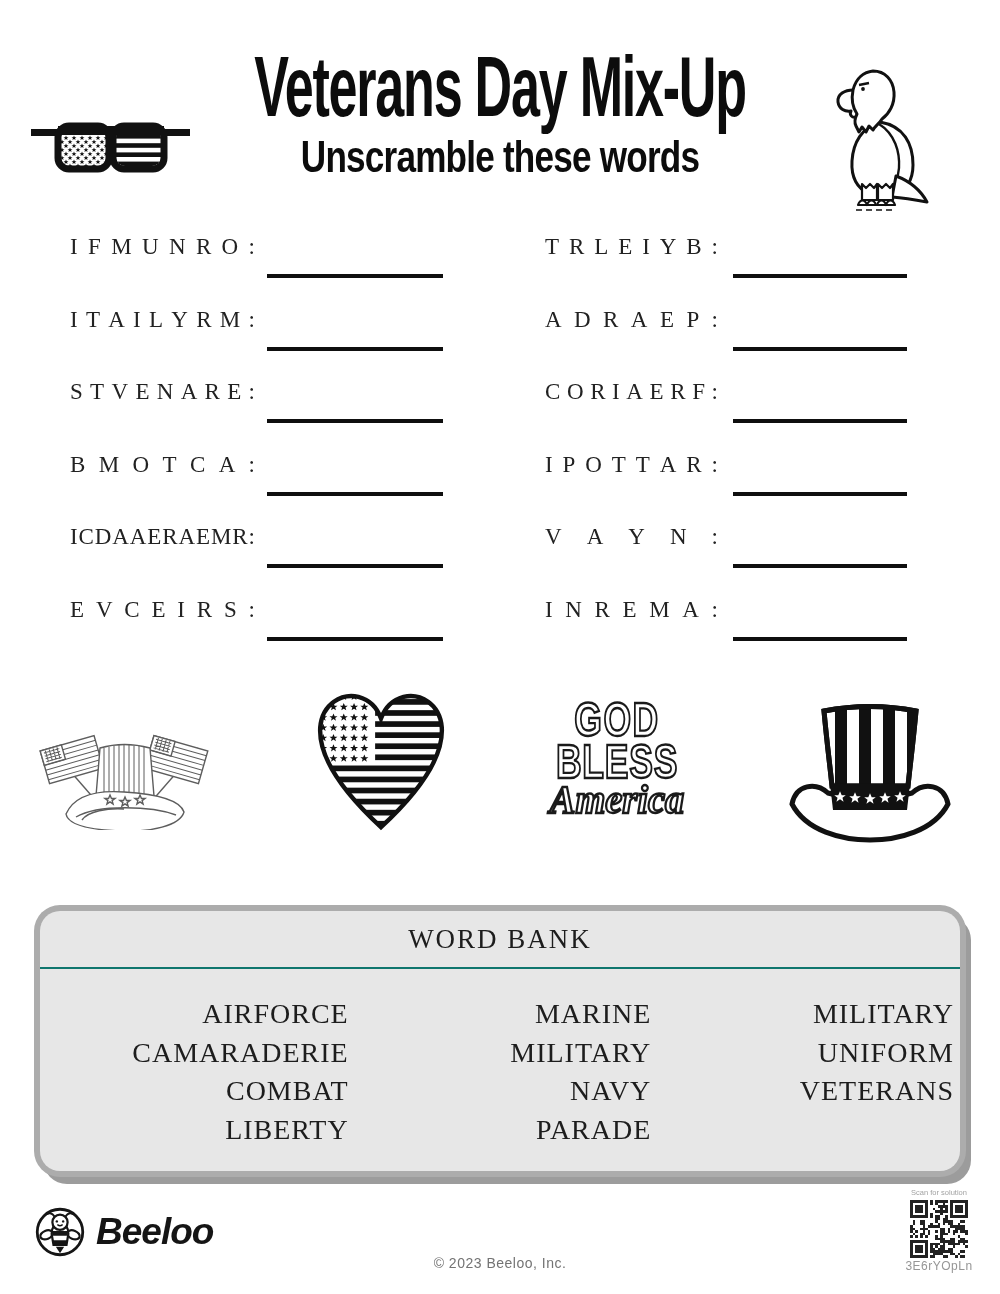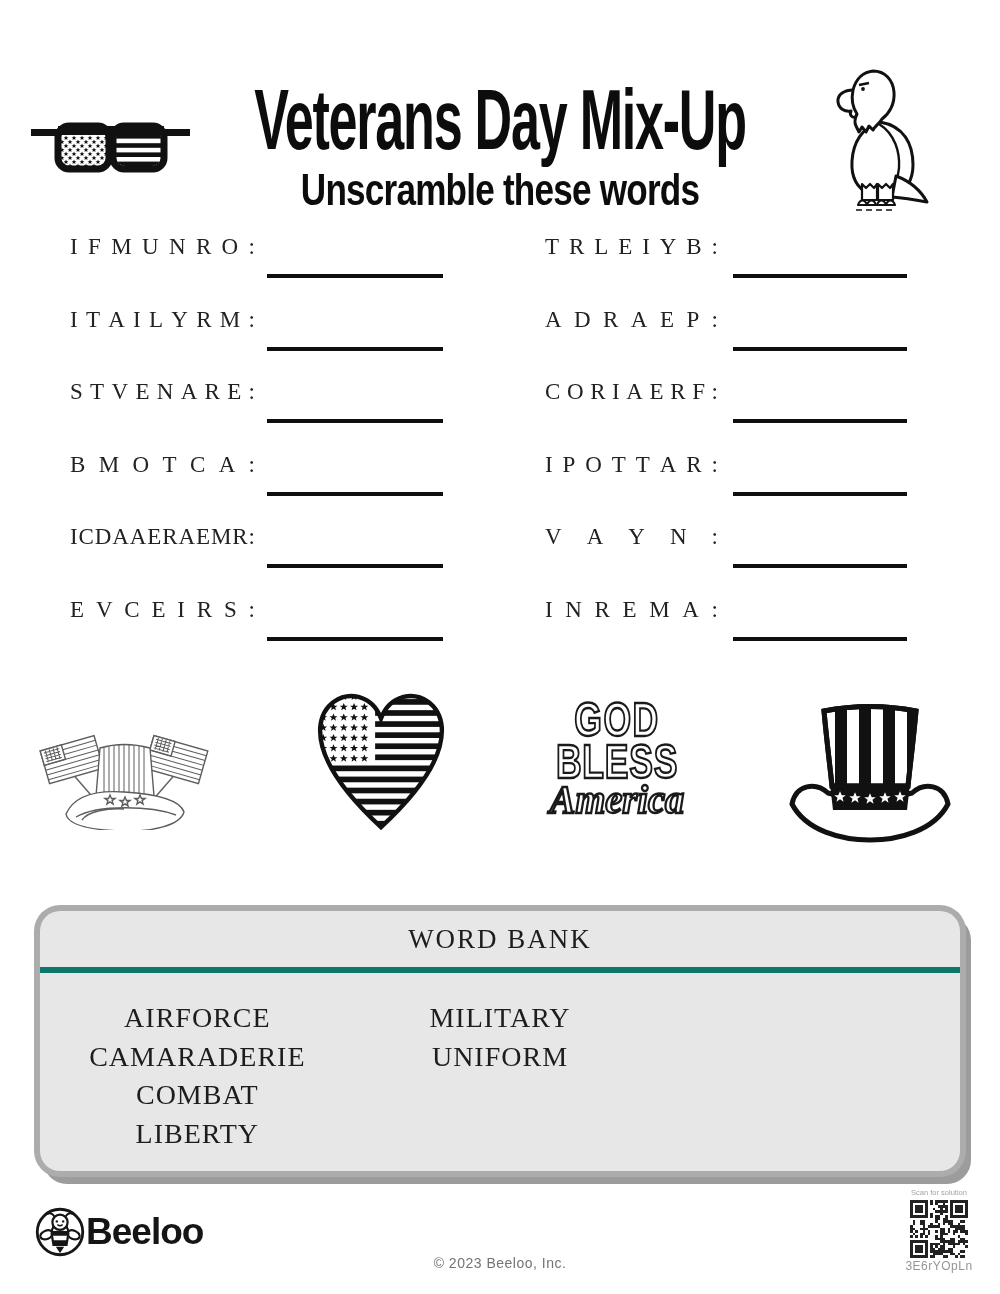--- a/index.html
+++ b/index.html
@@ -1,20 +1,20 @@
 <!DOCTYPE html>
 <html><head>
 <meta charset="utf-8">
 <style>
   html,body{margin:0;padding:0;background:#fff;}
   #page{position:relative;width:1000px;height:1294px;background:#fff;overflow:hidden;
         font-family:"Liberation Serif",serif;color:#1c1c1c;}
 
   
-  .titleblock{position:absolute;left:0;top:77px;width:1000px;text-align:center;}
+  .titleblock{position:absolute;left:0;top:44px;width:1000px;text-align:center;}
   .title{font-family:"Liberation Sans",sans-serif;font-weight:bold;font-size:84px;line-height:1;
          letter-spacing:-2px;color:#0c0c0c;transform:scale(.62,1.02);transform-origin:50% 0;white-space:nowrap;margin:0;}
   .subtitle{font-family:"Liberation Sans",sans-serif;font-weight:bold;font-size:45px;line-height:1;
          letter-spacing:-1px;color:#0c0c0c;transform:scale(.78,1);transform-origin:50% 0;white-space:nowrap;margin:6px 0 0 0;}
 
   .deco{position:absolute;}
   #sunglasses{left:28px;top:108px;width:165px;height:72px;}
   #eagle{left:820px;top:64px;width:120px;height:154px;}
 
   
@@ -32,27 +32,27 @@
   
   #hatflags{left:38px;top:718px;width:172px;height:112px;}
   #flagheart{left:310px;top:688px;width:142px;height:147px;}
   #godbless{left:546px;top:694px;width:142px;height:126px;}
   #samhat{left:786px;top:704px;width:168px;height:140px;}
 
   
   #bank{position:absolute;left:40px;top:911px;width:920px;height:260px;background:#e7e7e7;
         border-radius:20px;box-shadow:0 0 0 6px #acacac, 7px 9px 0 4px #9c9c9c;}
   .bank-title{height:56px;display:flex;align-items:center;justify-content:center;
-        font-size:27px;letter-spacing:2px;color:#1d1d1d;border-bottom:6px solid #0f766e;}
+        font-size:27px;letter-spacing:2px;color:#1d1d1d;border-bottom:2px solid #0f766e;}
   .bank-grid{display:grid;grid-template-columns:1fr 1fr 1fr;padding:26px 6px 0 6px;}
-  .bank-col{display:flex;flex-direction:column;text-align:center;}
+  .bank-col{display:flex;flex-direction:column;text-align:right;}
   .bank-word{font-size:28px;line-height:38.6px;letter-spacing:1px;color:#1d1d1d;}
 
   
-  #brand{position:absolute;left:34px;top:1206px;display:flex;align-items:center;}
+  #brand{position:absolute;left:34px;top:1206px;display:flex;align-items:center;gap:10px;font-style:italic;}
   #brand svg{width:52px;height:52px;}
   .brand-name{font-family:"Liberation Sans",sans-serif;font-weight:bold;font-size:37px;color:#151515;letter-spacing:-1px;}
   #copyright{position:absolute;left:0;top:1255px;width:1000px;text-align:center;
         font-family:"Liberation Sans",sans-serif;font-size:14px;color:#737373;letter-spacing:.5px;}
   #qrblock{position:absolute;left:900px;top:1188px;width:78px;text-align:center;}
   .qr-hint{font-family:"Liberation Sans",sans-serif;font-size:7.5px;color:#a3a3a3;}
   #qr{width:58px;height:58px;margin:3px auto 1px auto;display:block;}
   .qr-label{font-family:Liberation Sans, sans-serif;font-size:12px;color:#969696;letter-spacing:.5px;}
 </style>
 </head>
@@ -401,22 +401,29 @@
   <div id="bank">
     <div class="bank-title">WORD BANK</div>
     <div class="bank-grid">
       <div class="bank-col">
         <div class="bank-word">AIRFORCE</div>
         <div class="bank-word">CAMARADERIE</div>
         <div class="bank-word">COMBAT</div>
         <div class="bank-word">LIBERTY</div>
       </div>
       <div class="bank-col">
+        <div class="bank-word">MARINE</div>
+        <div class="bank-word">MILITARY</div>
+        <div class="bank-word">NAVY</div>
+        <div class="bank-word">PARADE</div>
+      </div>
+      <div class="bank-col">
         <div class="bank-word">MILITARY</div>
         <div class="bank-word">UNIFORM</div>
+        <div class="bank-word">VETERANS</div>
       </div>
     </div>
   </div>
 
   <div id="brand">
     <svg viewBox="0 0 56 56">
       <circle cx="28" cy="28" r="24.5" fill="#fff" stroke="#151515" stroke-width="3"></circle>
       <path d="M23,13 Q20,7 15,8" fill="none" stroke="#151515" stroke-width="2"></path>
       <path d="M33,13 Q36,7 41,8" fill="none" stroke="#151515" stroke-width="2"></path>
       <circle cx="14.6" cy="8" r="1.6" fill="#151515"></circle>

